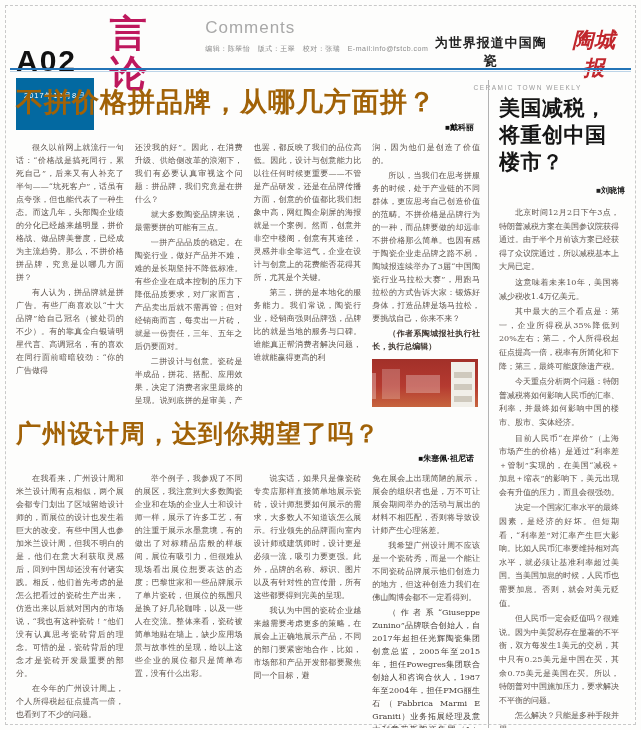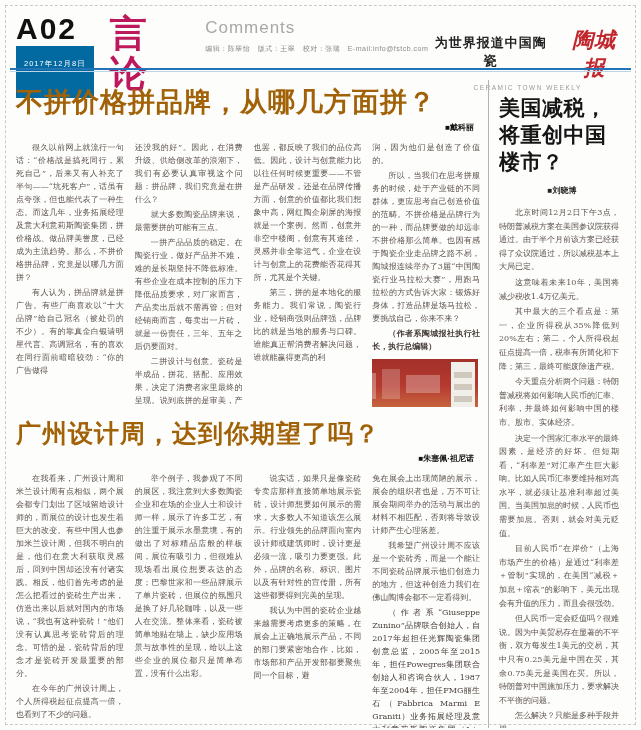--- a/index.html
+++ b/index.html
@@ -3,21 +3,21 @@
 <meta charset="utf-8">
 <style>
   html,body{margin:0;padding:0;background:#ffffff;}
   .page{position:relative;width:641px;height:730px;background:#fdfdfc;overflow:hidden;
         font-family:"Liberation Sans",sans-serif;color:#222;}
   .scan-border{position:absolute;inset:5px;border:1px dashed #c9c9c9;pointer-events:none;z-index:50;}
 
   
   .header{position:absolute;top:14px;left:16px;right:14px;height:50px;display:flex;align-items:flex-start;}
   .pageno-block{display:flex;flex-direction:column;margin-right:16px;}
-  .pageno{font-size:30px;font-weight:bold;letter-spacing:2px;color:#111;line-height:30px;}
+  .pageno{font-size:30px;font-weight:bold;letter-spacing:2px;color:#111;line-height:30px;margin-top:32px;}
   .datebar{margin-top:2px;background:#0369a1;color:#fff;font-size:7.5px;line-height:12px;height:28px;
            padding:12px 8px;letter-spacing:1px;white-space:nowrap;}
   .section-cn{font-size:37px;font-weight:900;color:#be185d;letter-spacing:5px;line-height:40px;
               font-family:"Liberation Sans",sans-serif;margin-right:12px;}
   .section-meta{display:flex;flex-direction:column;padding-top:4px;}
   .section-en{font-size:17px;color:#a8a8a8;letter-spacing:1px;}
   .staff{font-size:7px;color:#8a8a8a;margin-top:6px;white-space:nowrap;letter-spacing:.5px;}
   .mast{margin-left:auto;text-align:center;padding-top:12px;}
   .mast-row{display:flex;align-items:baseline;justify-content:flex-end;gap:8px;}
   .slogan{font-size:13px;font-weight:bold;color:#222;letter-spacing:1px;}
@@ -49,21 +49,21 @@
 
   
   .ad-banner{position:relative;width:142px;height:97px;margin:6px 0 0 -36px;flex:none;overflow:hidden;
      background:linear-gradient(180deg,#a23029 0%,#b53a30 28%,#c96a40 52%,#d99d4d 72%,#dcbb55 86%,#b98f37 95%,#6e4c20 100%);}
   .mz{position:absolute;}
   .ad-strip{position:absolute;top:3px;right:3px;bottom:3px;width:24px;background:#f1efe9;}
   .ad-strip .tx{position:absolute;left:3px;right:3px;height:6px;background:#cfc9bd;}
 
   
   .r-headline{font-size:21px;font-weight:bold;color:#151515;line-height:27px;letter-spacing:.5px;margin-top:18px;}
-  .r-byline{text-align:center;font-size:8px;font-weight:bold;margin:10px 2px 10px 0;}
+  .r-byline{text-align:right;font-size:8px;font-weight:bold;margin:10px 2px 10px 0;}
   .r-body{font-family:"DejaVu Serif","Liberation Serif",serif;font-size:8px;line-height:13.6px;
           color:#5d534c;text-align:justify;overflow:hidden;}
   .r-body p{margin:0 8px 2px 0;text-indent:2em;}
 </style>
 </head>
 <body>
 
 <div class="page">
   <div class="scan-border"></div>
 
@@ -88,21 +88,21 @@
   <div class="header-rule"></div>
 
   <div class="content">
 
     <div class="left-sec">
 
       <h1 class="headline">不拼价格拼品牌，从哪几方面拼？</h1>
       <div class="byline">■戴科丽</div>
       <div class="cols cols-a1">
         <div class="col">
-            <p>很久以前网上就流行一句话：“价格战是搞死同行，累死自己”，后来又有人补充了半句——“坑死客户”，话虽有点夸张，但也能代表了一种生态。而这几年，业务拓展经理及意大利意莉斯陶瓷集团，拼价格战、做品牌美誉度，已经成为主流趋势。那么，不拼价格拼品牌，究竟是以哪几方面拼？</p>
+            <p>很久以前网上就流行一句话：“价格战是搞死同行，累死自己”，后来又有人补充了半句——“坑死客户”，话虽有点夸张，但也能代表了一种生态。而这几年，头部陶企业绩的分化已经越来越明显，拼价格战、做品牌美誉度，已经成为主流趋势。那么，不拼价格拼品牌，究竟是以哪几方面拼？</p>
             <p>有人认为，拼品牌就是拼广告。有些厂商喜欢以“十大品牌”给自己冠名（被处罚的不少）。有的靠真金白银请明星代言、高调冠名，有的喜欢在同行面前暗暗较劲：“你的广告做得</p>
           </div>
         <div class="col cont">
             <p>还没我的好”。因此，在消费升级、供给侧改革的浪潮下，我们有必要认真审视这个问题：拼品牌，我们究竟是在拼什么？</p>
             <p>就大多数陶瓷品牌来说，最需要拼的可能有三点。</p>
             <p>一拼产品品质的稳定。在陶瓷行业，做好产品并不难，难的是长期坚持不降低标准。有些企业在成本控制的压力下降低品质要求，对厂家而言，产品卖出后就不需再管；但对经销商而言，每卖出一片砖，就是一份责任，三年、五年之后仍要面对。</p>
             <p>二拼设计与创意。瓷砖是半成品，拼花、搭配、应用效果，决定了消费者家里最终的呈现。说到底拼的是审美，产品也好，空间也</p>
           </div>
         <div class="col cont">
             <p>也罢，都反映了我们的品位高低。因此，设计与创意能力比以往任何时候更重要——不管是产品研发，还是在品牌传播方面，创意的价值都比我们想象中高，网红陶企刷屏的海报就是一个案例。然而，创意并非空中楼阁，创意有其途径，灵感并非全靠运气，企业在设计与创意上的花费能否花得其所，尤其是个关键。</p>
@@ -161,21 +161,21 @@
       <div class="r-headline">
         <div>美国减税，</div>
         <div>将重创中国楼市？</div>
       </div>
       <div class="r-byline">■刘晓博</div>
       <div class="r-body">
           <p>北京时间12月2日下午3点，特朗普减税方案在美国参议院获得通过。由于半个月前该方案已经获得了众议院通过，所以减税基本上大局已定。</p>
           <p>这意味着未来10年，美国将减少税收1.4万亿美元。</p>
           <p>其中最大的三个看点是：第一，企业所得税从35%降低到20%左右；第二，个人所得税起征点提高一倍，税率有所简化和下降；第三，最终可能废除遗产税。</p>
           <p>今天重点分析两个问题：特朗普减税将如何影响人民币的汇率、利率，并最终如何影响中国的楼市、股市、实体经济。</p>
+          <p>目前人民币“在岸价”（上海市场产生的价格）是通过“利率差＋管制”实现的，在美国“减税＋加息＋缩表”的影响下，美元出现会有升值的压力，而且会很强劲。</p>
           <p>决定一个国家汇率水平的最终因素，是经济的好坏。但短期看，“利率差”对汇率产生巨大影响。比如人民币汇率要维持相对高水平，就必须让基准利率超过美国。当美国加息的时候，人民币也需要加息。否则，就会对美元贬值。</p>
-          <p>目前人民币“在岸价”（上海市场产生的价格）是通过“利率差＋管制”实现的，在美国“减税＋加息＋缩表”的影响下，美元出现会有升值的压力，而且会很强劲。</p>
           <p>但人民币一定会贬值吗？很难说。因为中美贸易存在显著的不平衡，双方每发生1美元的交易，其中只有0.25美元是中国在买，其余0.75美元是美国在买。所以，特朗普对中国施加压力，要求解决不平衡的问题。</p>
           <p>怎么解决？只能是多种手段并用：</p>
           <p>1、中国有意识增加从美国进口，美国也开放一些限制的领域；</p>
         </div>
     </div>
   </div>
 </div>
 
 </body></html>

